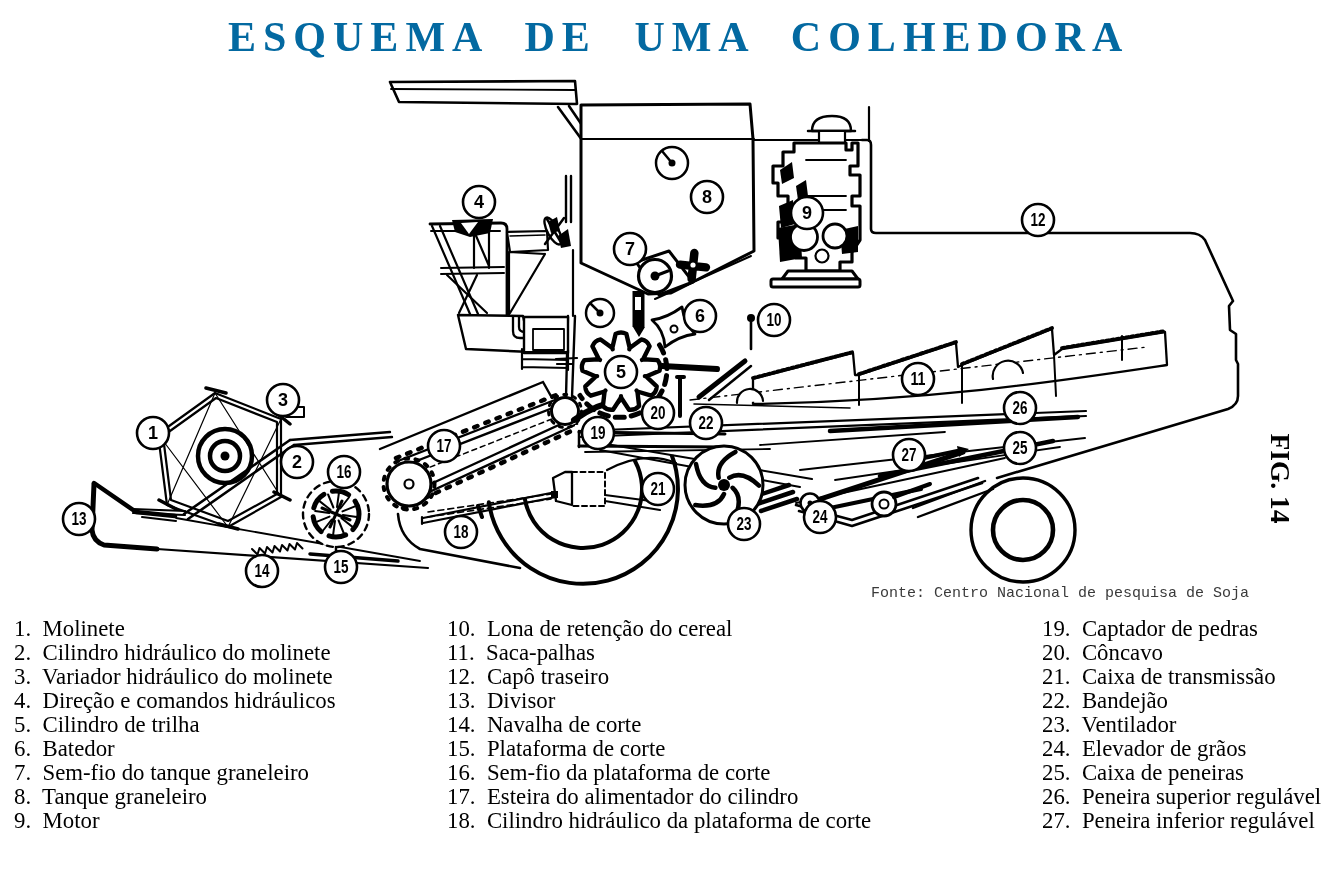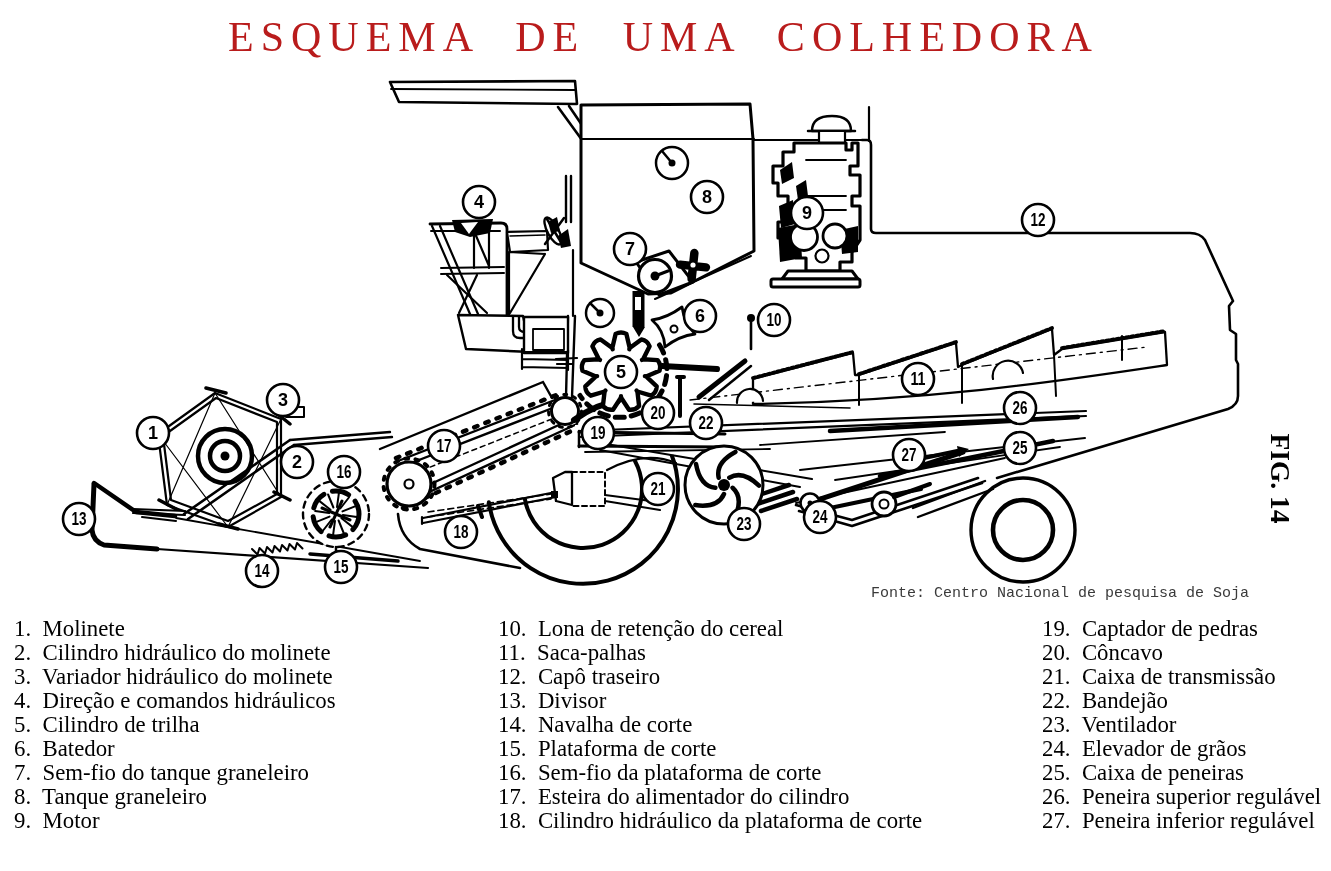--- a/index.html
+++ b/index.html
@@ -1,18 +1,18 @@
 <!DOCTYPE html>
 <html><head><meta charset="utf-8">
 <style>
 html,body{margin:0;padding:0;background:#fff;width:1331px;height:871px;overflow:hidden;position:relative}
 .title{position:absolute;left:228px;top:13px;font-family:"Liberation Serif",serif;
- font-weight:normal;font-size:42px;letter-spacing:7px;word-spacing:20px;white-space:nowrap;color:#b91c1c}
+ font-weight:bold;font-size:42px;letter-spacing:7px;word-spacing:20px;white-space:nowrap;color:#0369a1}
 .leg{position:absolute;font-family:"Liberation Serif",serif;font-size:22.8px;line-height:24px;color:#000;white-space:nowrap}
-#l1{left:14px;top:617px} #l2{left:498px;top:617px} #l3{left:1042px;top:617px}
+#l1{left:14px;top:617px} #l2{left:447px;top:617px} #l3{left:1042px;top:617px}
 .fonte{position:absolute;left:871px;top:585px;font-family:Liberation Mono, monospace;font-size:15px;color:#3a3a3a}
 .fig{position:absolute;left:1228px;top:464px;width:104px;font-family:"Liberation Serif",serif;font-weight:bold;
  font-size:27.5px;color:#000;transform:rotate(90deg);transform-origin:center;text-align:center;white-space:nowrap;line-height:29px}
 .cn{font-family:"Liberation Sans",sans-serif;font-weight:bold;font-size:18px}
 svg{position:absolute;left:0;top:0}
 </style></head><body>
 <div class="title">ESQUEMA DE UMA COLHEDORA</div>
 <svg width="1331" height="871" viewBox="0 0 1331 871" fill="none" stroke-linecap="round" stroke-linejoin="round">
 <g stroke="#000" fill="none">
 

